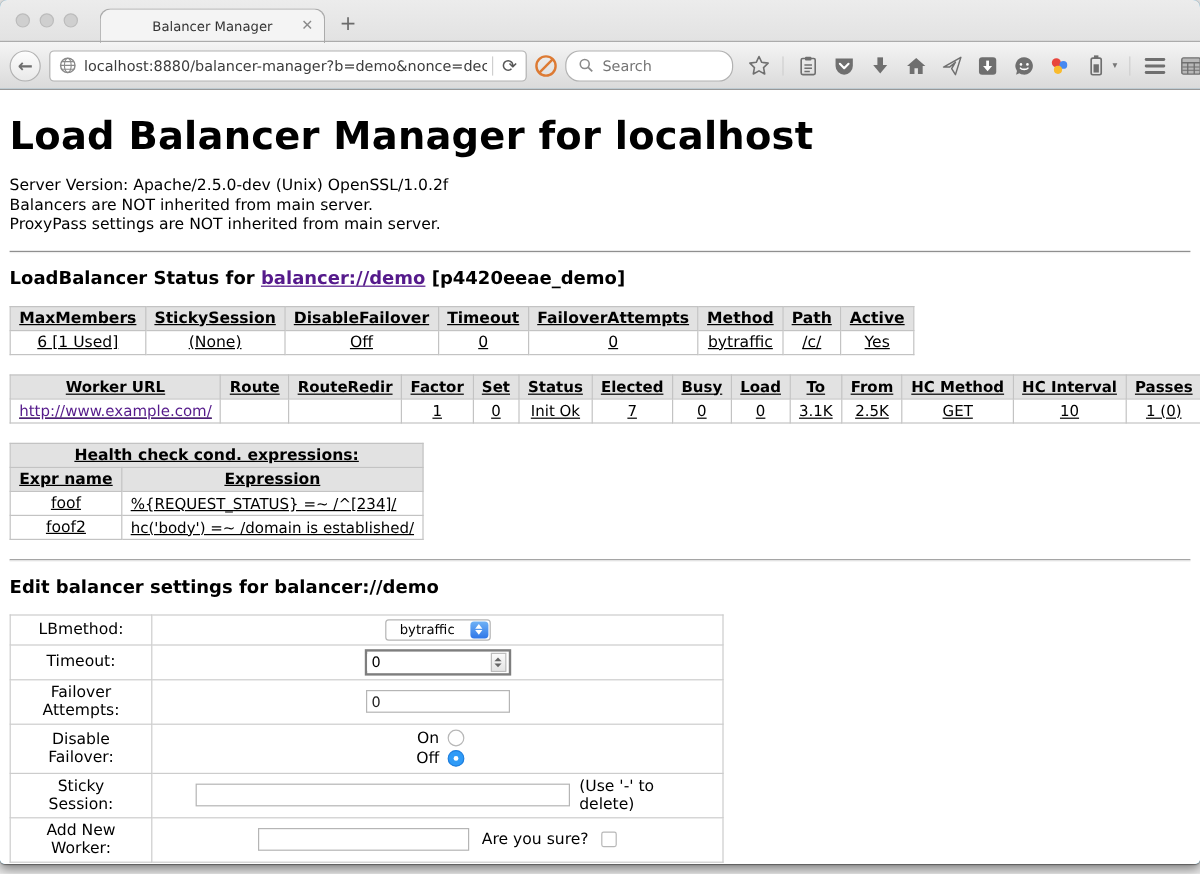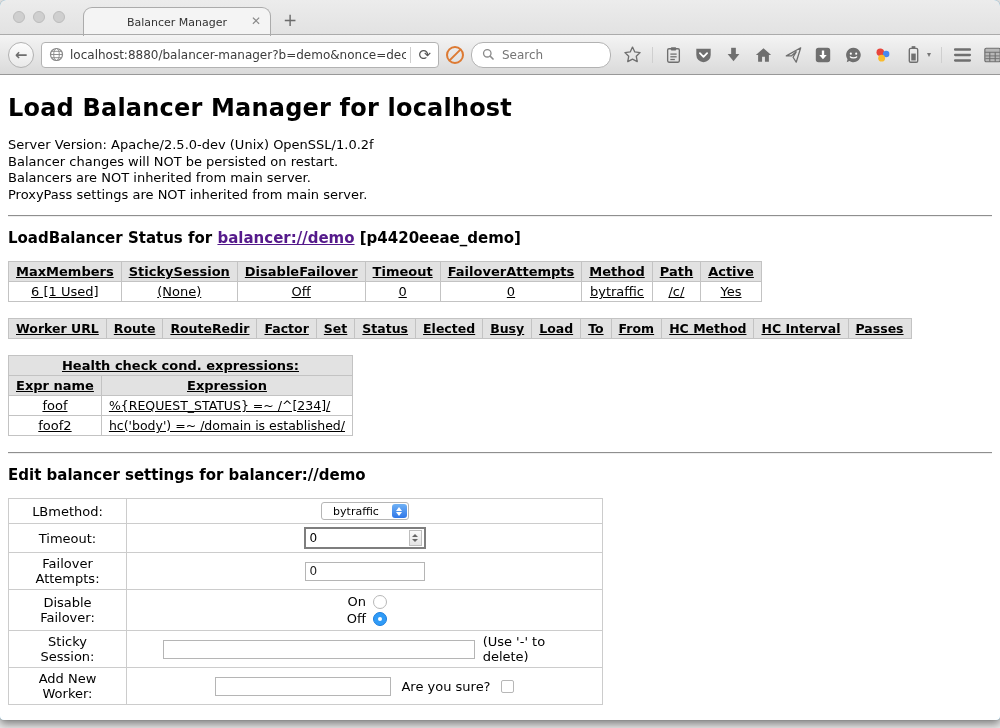--- a/index.html
+++ b/index.html
@@ -36,21 +36,21 @@
   .searchbar { width:140px; height:26px; background:#fff; border:1px solid #b2b2b2; border-radius:12px;
                display:flex; align-items:center; padding:0 6px; gap:4px; flex:0 0 auto; }
   .searchbar input { flex:1; border:none; outline:none; font-size:12px; color:#444; min-width:0; background:transparent;
                      font-family:"DejaVu Sans","Liberation Sans",sans-serif; }
   .tool-icons { display:flex; align-items:center; gap:10px; margin-left:4px; }
   .ticon { width:20px; height:20px; display:flex; align-items:center; justify-content:center; flex:0 0 auto; }
   .chev { font-size:8px; color:#777; margin-left:-6px; }
 
   
   .content { height:651px; background:#fff; overflow:hidden; padding:0 8px; font-size:13px; color:#000; }
-  h1 { font-size:24px; margin:19px 0 15px; letter-spacing:.2px; }
+  h1 { font-size:32px; margin:19px 0 15px; letter-spacing:.2px; }
   .server-info div { line-height:16.5px; }
   hr { border:none; height:2px; border-top:1px solid #8f8f8f; border-bottom:1px solid #efefef; margin:12px 0; }
   h3 { font-size:15px; margin:4px 0 14px; }
   a.plink { color:#551a8b; text-decoration:underline; }
 
   table.t { border-collapse:collapse; margin:0 0 16px; font-size:13px; border:1px solid #8f8f8f;text-decoration:underline; }
   table.t th, table.t td { border:1px solid #c3c3c3; padding:2px 7px; text-align:center; white-space:nowrap; }
   table.t th { background:#e2e2e2; }
   table.worker { font-size:12.5px; }
   table.worker td.url-cell { text-align:left; }
@@ -225,21 +225,20 @@
           </svg>
       </span>
     </div>
   </div>
 
   <div class="content">
     <h1>Load Balancer Manager for localhost</h1>
 
     <div class="server-info">
       <div>Server Version: Apache/2.5.0-dev (Unix) OpenSSL/1.0.2f</div>
-      <div>Balancer changes will NOT be persisted on restart.</div>
       <div>Balancers are NOT inherited from main server.</div>
       <div>ProxyPass settings are NOT inherited from main server.</div>
     </div>
 
     <hr>
 
     <h3>
       <span>LoadBalancer Status for </span><a class="plink" href="#">balancer://demo</a><span> [p4420eeae_demo]</span>
     </h3>
 
@@ -280,20 +279,37 @@
         <th>Elected</th>
         <th>Busy</th>
         <th>Load</th>
         <th>To</th>
         <th>From</th>
         <th>HC Method</th>
         <th>HC Interval</th>
         <th>Passes</th>
 
       </tr>
+      <tr>
+        <td class="url-cell"><a class="plink" href="#">http://www.example.com/</a></td>
+        <td></td>
+        <td></td>
+        <td>1</td>
+        <td>0</td>
+        <td>Init Ok</td>
+        <td>7</td>
+        <td>0</td>
+        <td>0</td>
+        <td>3.1K</td>
+        <td>2.5K</td>
+        <td>GET</td>
+        <td>10</td>
+        <td>1 (0)</td>
+
+      </tr>
     </tbody>
       </table>
 
     <table class="t health">
       <tbody>
           <tr>
         <th colspan="2">Health check cond. expressions:</th>
       </tr>
       <tr>
         <th>Expr name</th>

